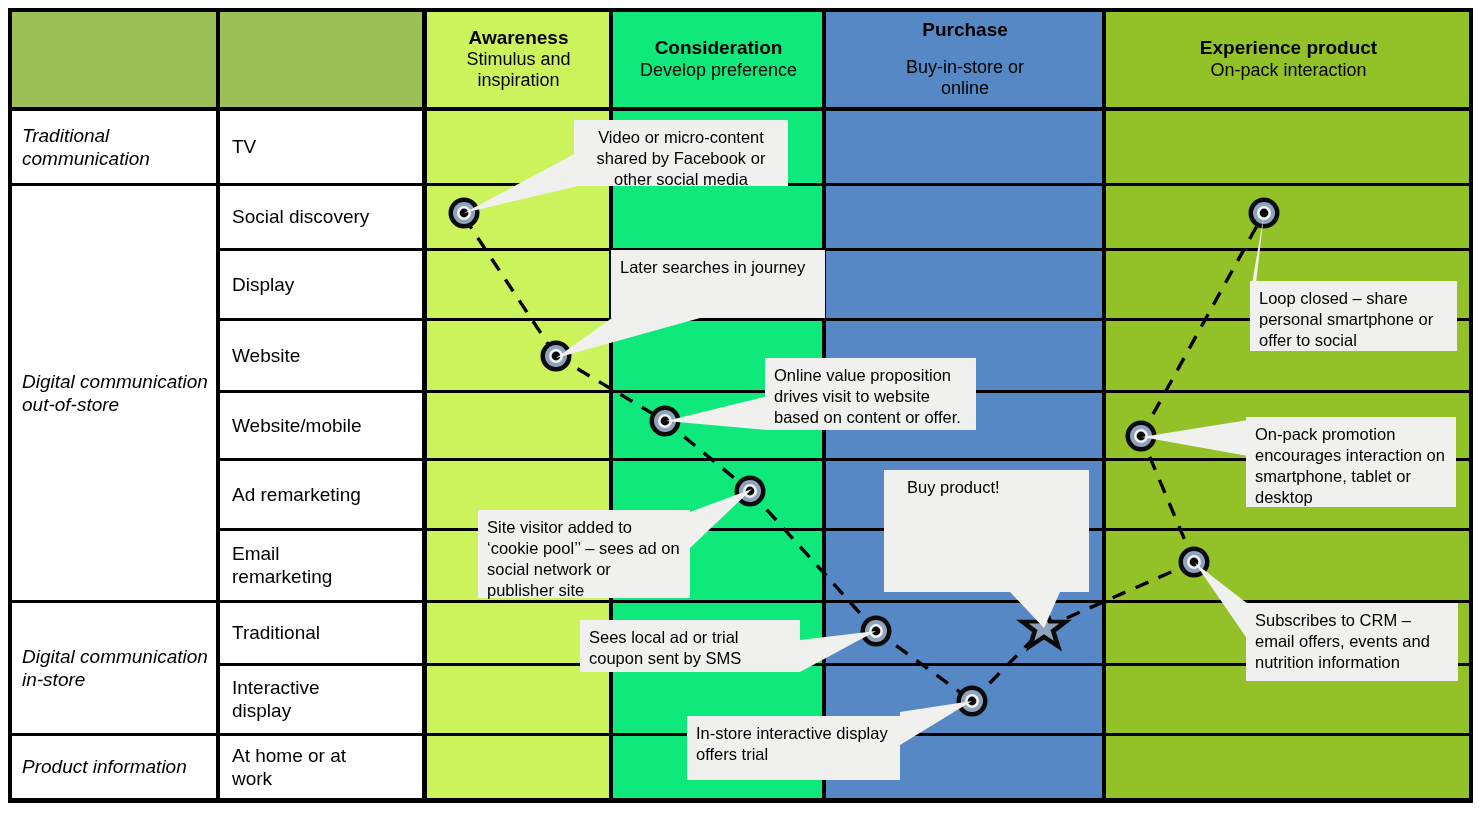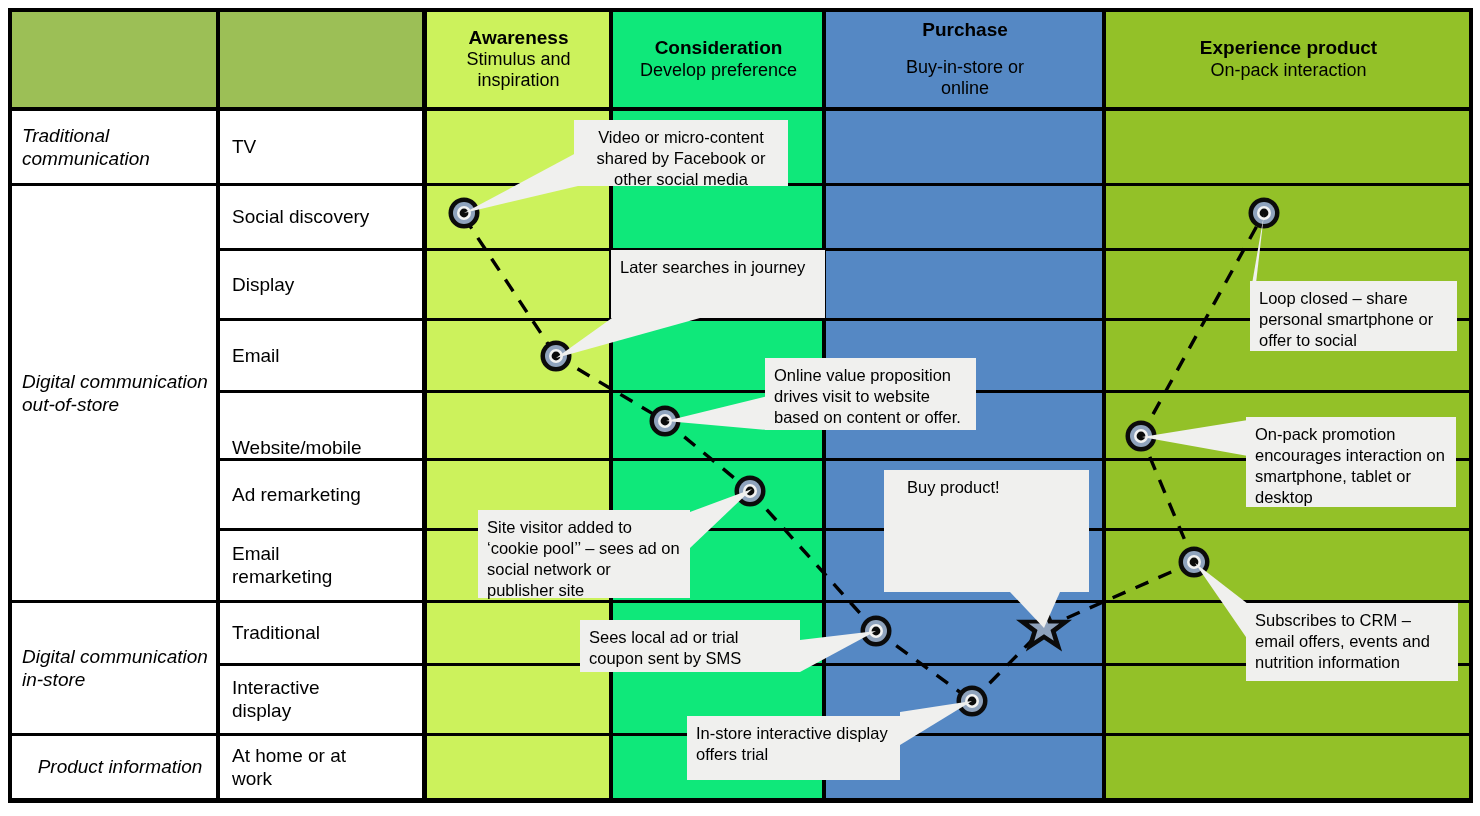--- a/index.html
+++ b/index.html
@@ -8,21 +8,21 @@
 
   
   .cellband{position:absolute;}
   .hdr{position:absolute;top:8px;height:102px;display:flex;flex-direction:column;
        align-items:center;justify-content:center;text-align:center;line-height:1.18;}
   .hdr .t1{font-weight:bold;font-size:19px;color:#000;}
   .hdr .t2{font-size:18px;color:#000;}
 
   .rowlabel{position:absolute;display:flex;align-items:center;padding-left:14px;
             font-size:19px;color:#000;box-sizing:border-box;}
-  .rowlabel.grp{font-style:italic;line-height:1.2;justify-content:center;}
+  .rowlabel.grp{font-style:italic;line-height:1.2;}
   .rowlabel.chan{line-height:1.2;}
 
   .gridline{position:absolute;background:#000;}
 
   
   .callout{position:absolute;background:#f0f0ee;color:#000;font-size:16.5px;
            line-height:1.28;padding:7px 9px 8px 9px;box-sizing:border-box;z-index:40;}
 
   svg.overlay{position:absolute;left:0;top:0;width:1480px;height:816px;z-index:35;
               pointer-events:none;}
@@ -81,23 +81,23 @@
   <div class="rowlabel chan" style="left:218px;top:110px;width:207px;height:75px;">
     <span>TV</span>
     </div>
   <div class="rowlabel chan" style="left:218px;top:185px;width:207px;height:65px;">
     <span>Social discovery</span>
     </div>
   <div class="rowlabel chan" style="left:218px;top:250px;width:207px;height:70px;">
     <span>Display</span>
     </div>
   <div class="rowlabel chan" style="left:218px;top:320px;width:207px;height:72px;">
-    <span>Email</span>
-    </div>
-  <div class="rowlabel chan" style="left:218px;top:392px;width:207px;height:68px;align-items:flex-end;">
+    <span>Website</span>
+    </div>
+  <div class="rowlabel chan" style="left:218px;top:392px;width:207px;height:68px;">
     <span>Website/mobile</span>
     </div>
   <div class="rowlabel chan" style="left:218px;top:460px;width:207px;height:70px;align-items:center;">
     <span>Ad remarketing</span>
     </div>
   <div class="rowlabel chan" style="left:218px;top:530px;width:207px;height:72px;">
     <span style="display:inline-block;max-width:120px;">Email remarketing</span>
     </div>
   <div class="rowlabel chan" style="left:218px;top:602px;width:207px;height:63px;">
     <span>Traditional</span>

